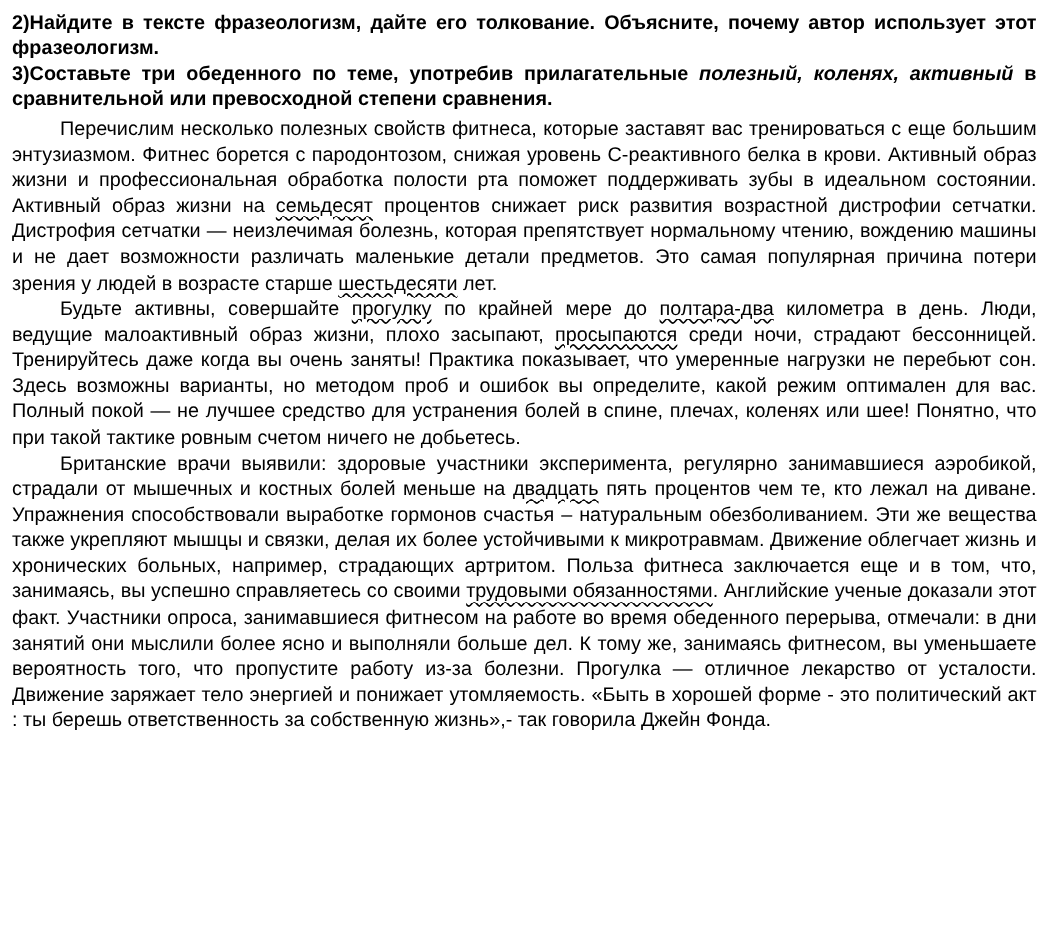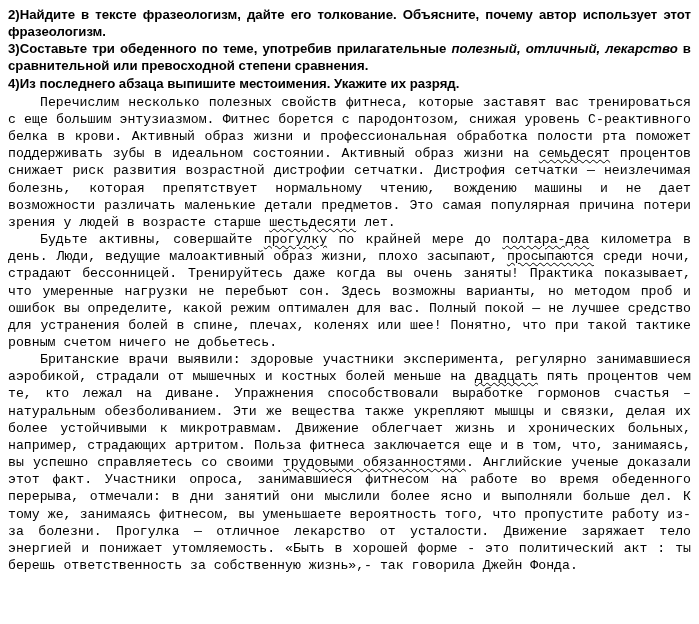--- a/index.html
+++ b/index.html
@@ -27,21 +27,20 @@
     margin: 0 0 0 0;
   }
   .task em {
     font-style: italic;
   }
   .para {
     text-align: justify;
     line-height: 1.30;
     margin: 0;
     text-indent: 32px;
-    font-family: Liberation Mono, monospace;
   }
   .para.cont {
     text-indent: 32px;
   }
   .spacer-top {
     height: 2px;
   }
   .u-wavy {
     text-decoration: underline;
     text-decoration-style: wavy;
@@ -49,23 +48,22 @@
     text-underline-offset: 2px;
   }
 </style>
 </head>
 <body>
 
 <div class="page">
 
   <p class="task"><span>2)</span><span>Найдите в тексте фразеологизм, дайте его толкование. Объясните, почему автор использует этот фразеологизм.</span></p>
 
-  <p class="task"><span>3)</span><span>Составьте три обеденного по теме, употребив прилагательные </span><em>полезный, отличный, лекарство</em><span> в сравнительной или превосходной степени сравнения.</span></p>
+  <p class="task"><span>3)</span><span>Составьте три обеденного по теме, употребив прилагательные </span><em>полезный, коленях, активный</em><span> в сравнительной или превосходной степени сравнения.</span></p>
 
-  <p class="task"><span>4)</span><span>Из последнего абзаца выпишите местоимения. Укажите их разряд.</span></p>
 
   <div class="spacer-top"></div>
 
   <p class="para" id="paragraph-1"><span>Перечислим несколько полезных свойств фитнеса, которые заставят вас тренироваться с еще большим энтузиазмом. Фитнес борется с пародонтозом, снижая уровень С-реактивного белка в крови. Активный образ жизни и профессиональная обработка полости рта поможет поддерживать зубы в идеальном состоянии. Активный образ жизни на </span><span class="u-wavy">семьдесят</span><span> процентов снижает риск развития возрастной дистрофии  сетчатки. Дистрофия сетчатки — неизлечимая болезнь, которая препятствует нормальному чтению, вождению машины и не дает возможности различать маленькие детали предметов. Это самая популярная причина потери зрения у людей в возрасте старше </span><span class="u-wavy">шестьдесяти</span><span> лет.</span></p>
   <p class="para cont" id="paragraph-2"><span>Будьте активны, совершайте </span><span class="u-wavy">прогулку</span><span> по крайней мере до </span><span class="u-wavy">полтара-два</span><span> километра в день. Люди, ведущие малоактивный образ жизни, плохо засыпают, </span><span class="u-wavy">просыпаются</span><span> среди ночи, страдают бессонницей. Тренируйтесь даже когда вы очень заняты! Практика показывает, что умеренные нагрузки не перебьют сон. Здесь возможны варианты, но методом проб и ошибок вы определите, какой режим оптимален для вас. Полный покой — не лучшее средство для устранения болей в спине, плечах, коленях или шее! Понятно, что при такой тактике ровным счетом ничего не добьетесь.</span></p>
   <p class="para cont" id="paragraph-3"><span>Британские врачи выявили: здоровые участники эксперимента, регулярно занимавшиеся аэробикой, страдали от мышечных и костных болей меньше на </span><span class="u-wavy">двадцать</span><span> пять процентов чем те, кто лежал на диване. Упражнения способствовали выработке гормонов счастья – натуральным обезболиванием. Эти же вещества также укрепляют мышцы и связки, делая их более устойчивыми к микротравмам. Движение облегчает жизнь и хронических больных, например, страдающих артритом. Польза фитнеса заключается еще и в том, что, занимаясь, вы успешно справляетесь со своими </span><span class="u-wavy">трудовыми обязанностями</span><span>. Английские ученые доказали этот факт. Участники опроса, занимавшиеся фитнесом на работе во время обеденного перерыва, отмечали: в дни занятий они мыслили более ясно и выполняли больше дел. К тому же, занимаясь фитнесом, вы уменьшаете вероятность того, что пропустите работу из-за болезни. Прогулка — отличное лекарство от усталости. Движение заряжает тело энергией и понижает утомляемость. «Быть в хорошей форме - это политический акт : ты берешь ответственность за собственную жизнь»,- так говорила Джейн Фонда.</span></p>
 
 </div>
 
 </body></html>

